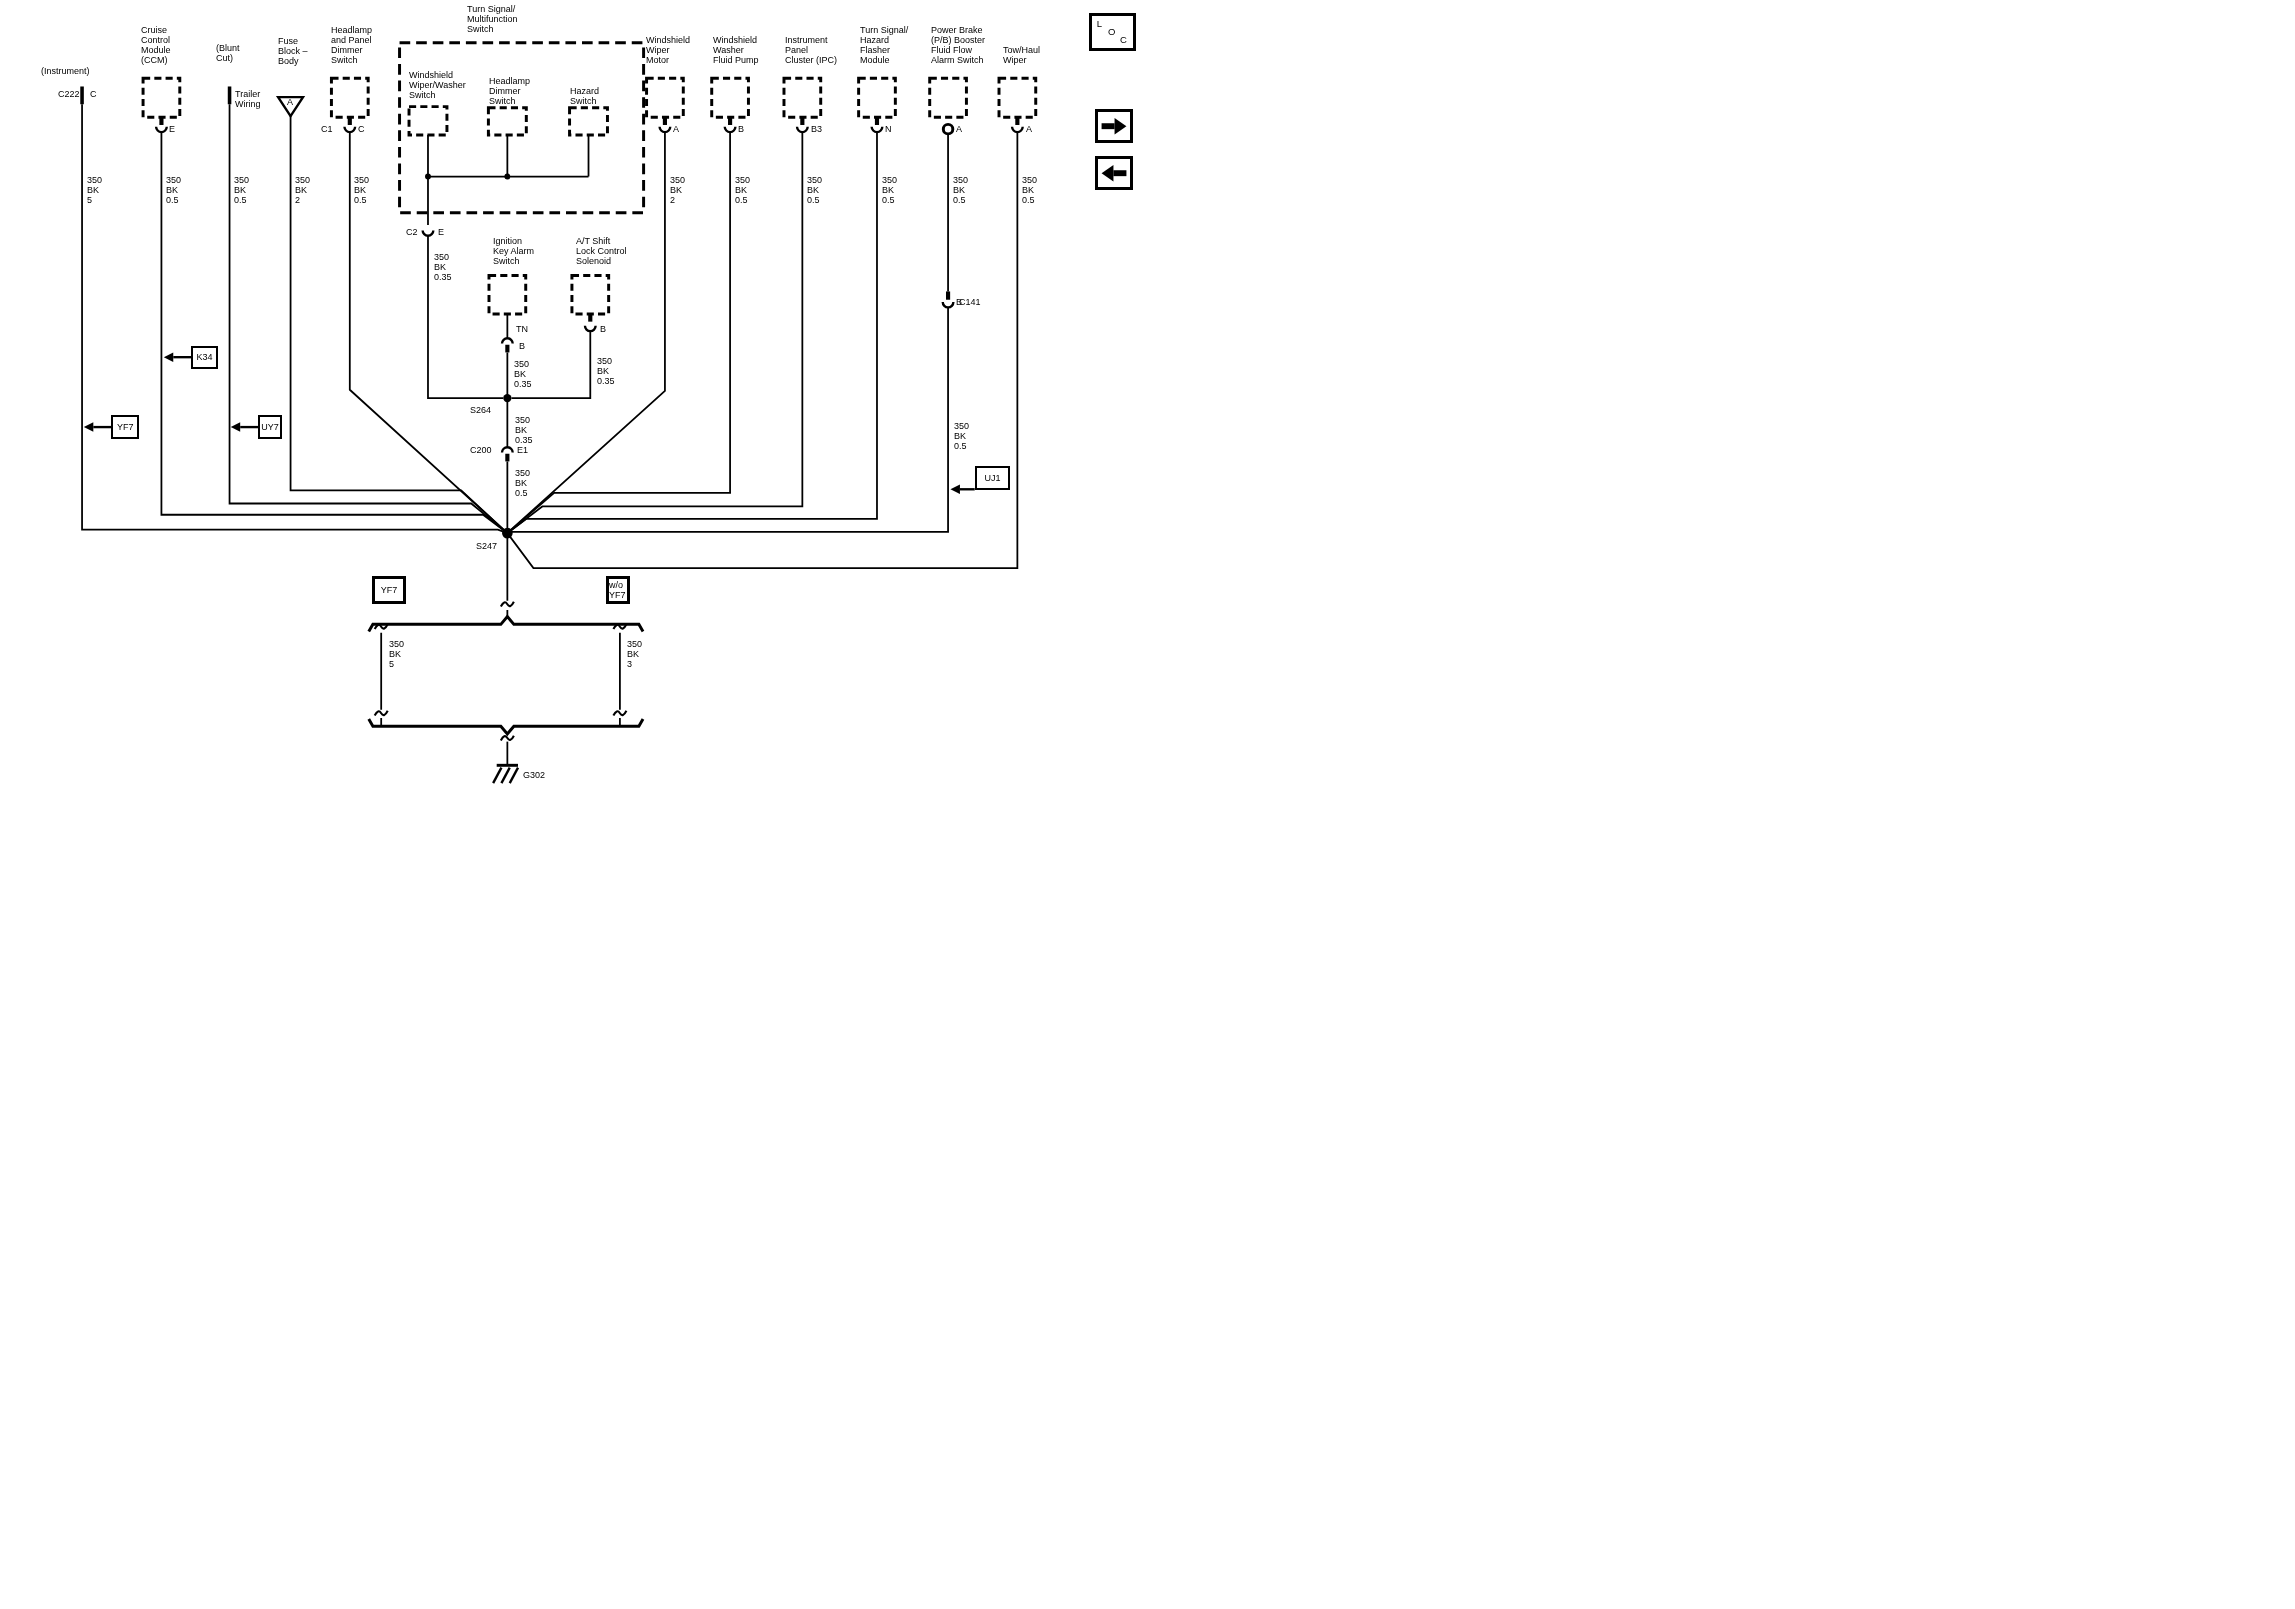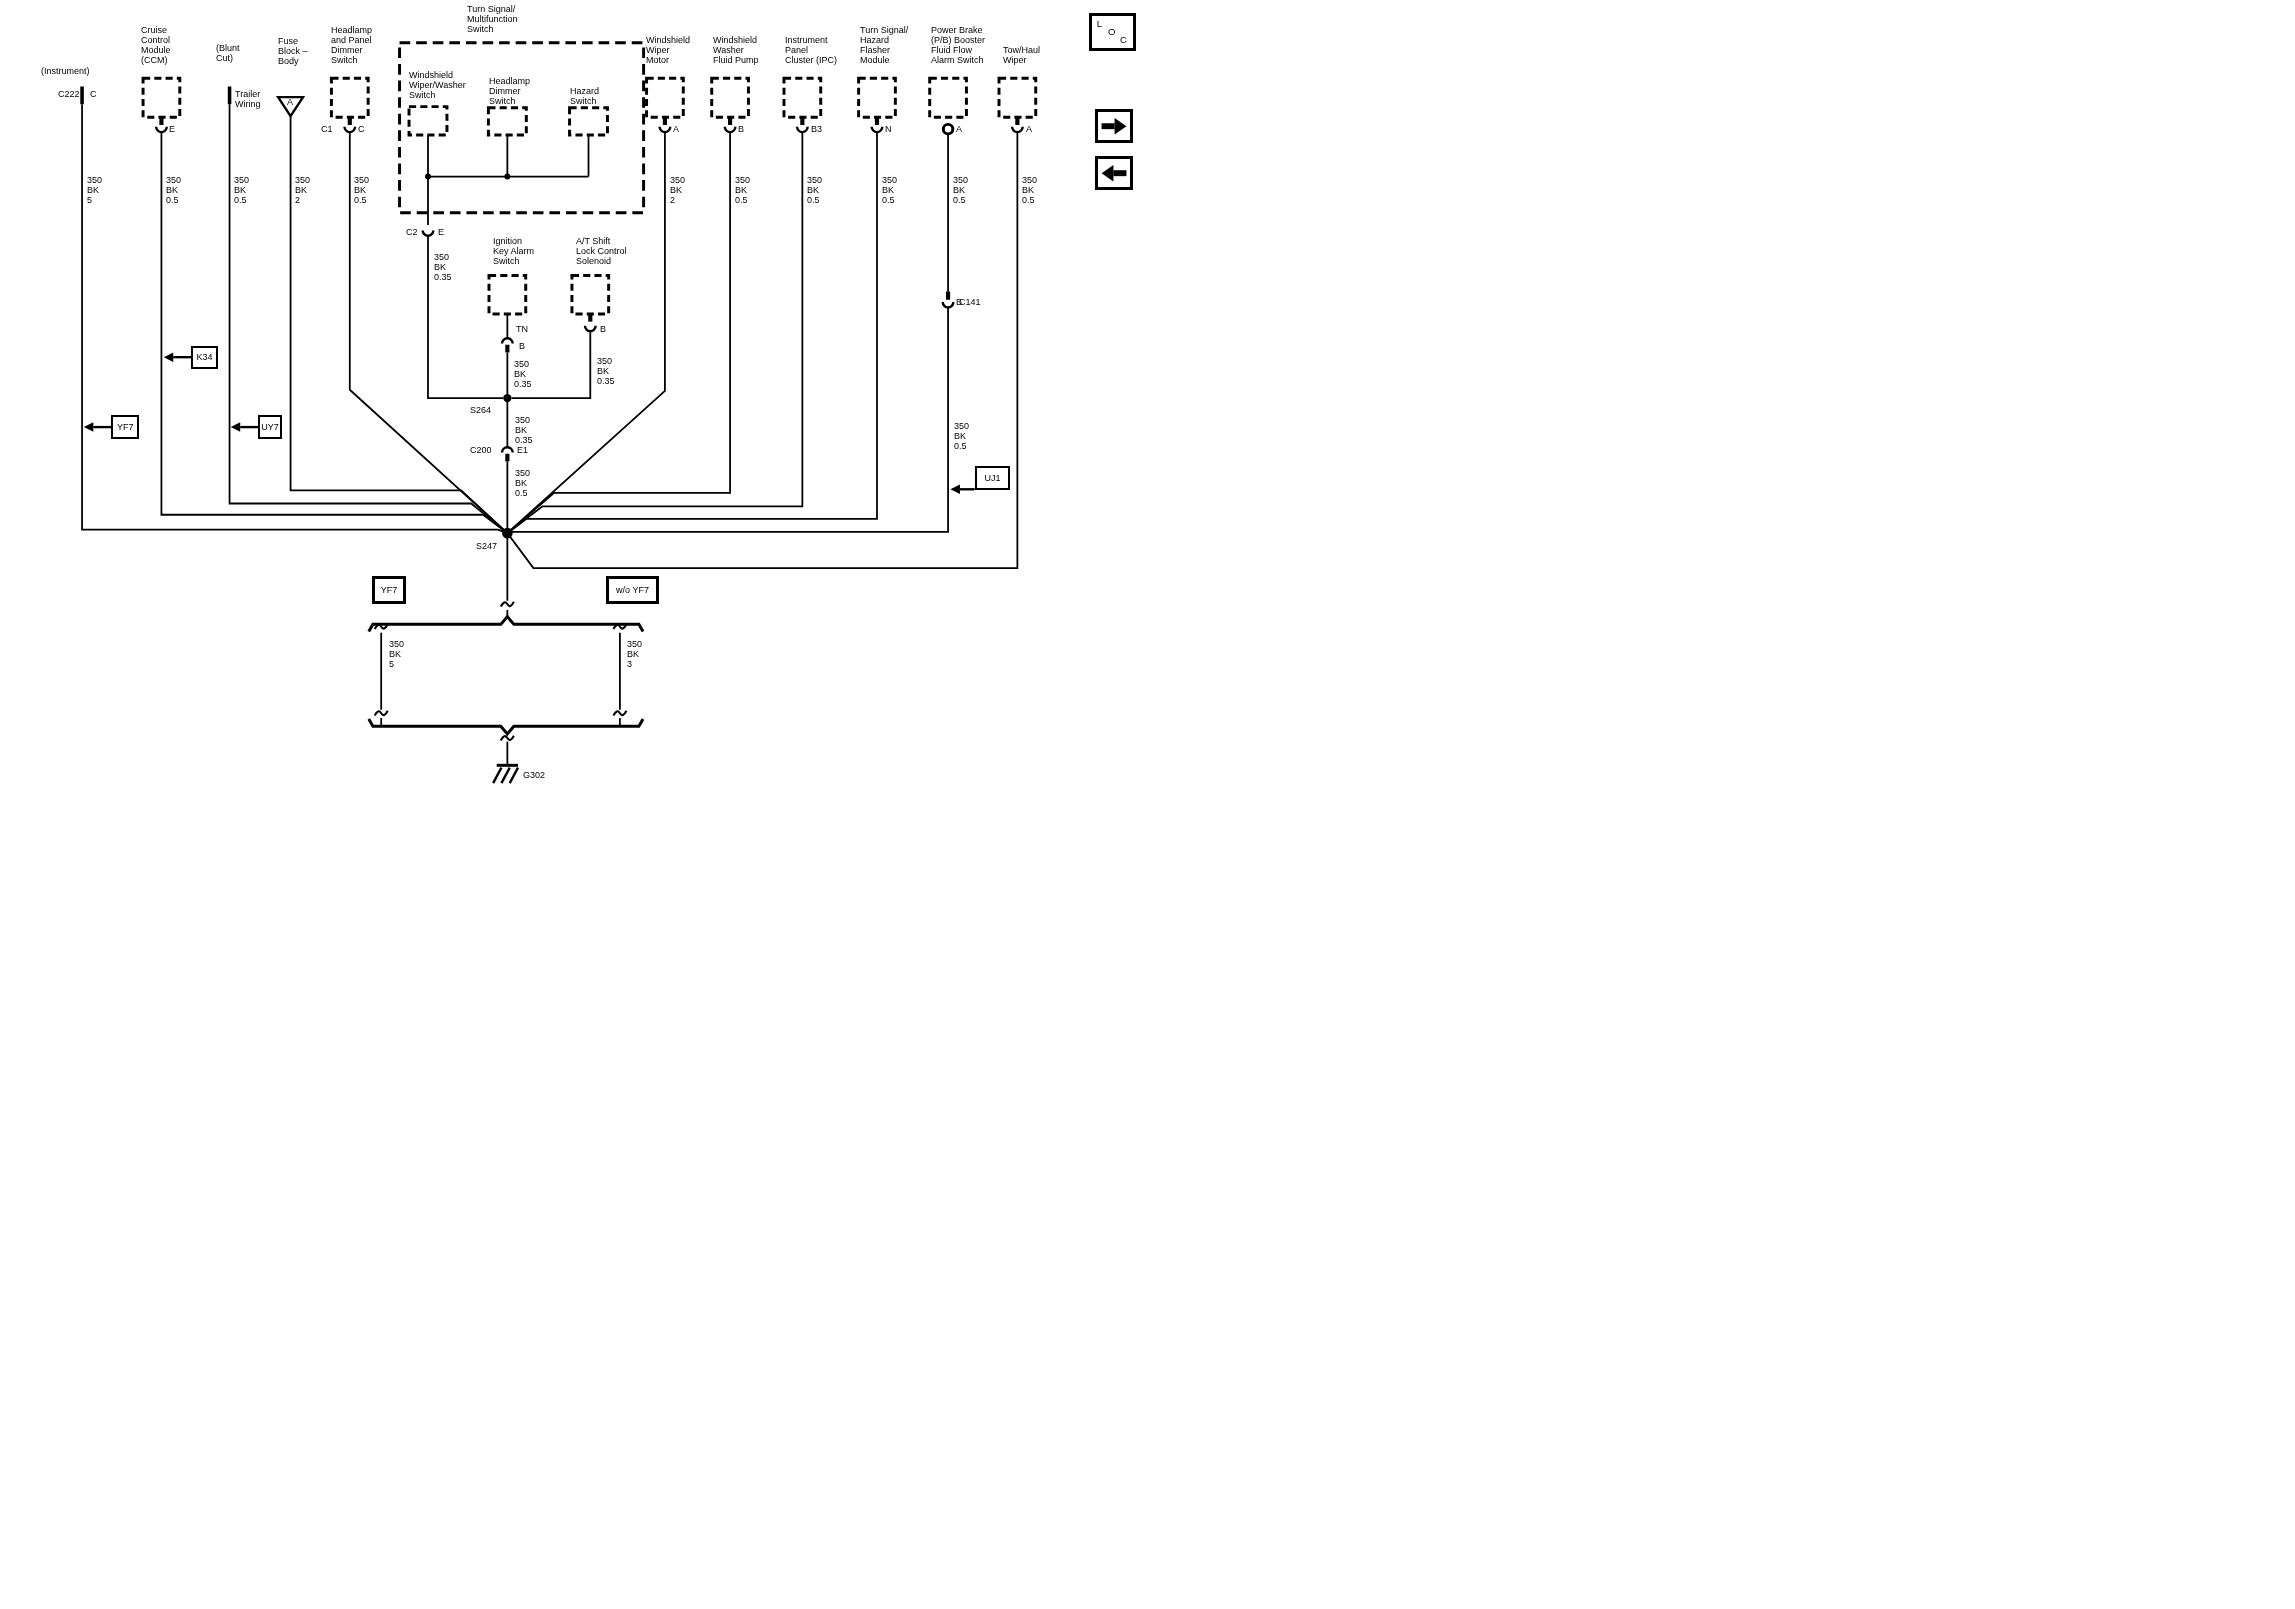--- a/index.html
+++ b/index.html
@@ -294,21 +294,21 @@
 <div class="lbl" style="left:954px;top:421px">350
 BK
 0.5</div>
 
 <div class="tagbox" style="left:191px;top:346px;width:27px;height:22.5px">K34</div>
 <div class="tagbox" style="left:111px;top:415px;width:28.4px;height:24px">YF7</div>
 <div class="tagbox" style="left:258px;top:415px;width:24px;height:24px">UY7</div>
 <div class="tagbox" style="left:975px;top:466px;width:35px;height:24px">UJ1</div>
 
 <div class="bigbox" style="left:372px;top:576px;width:34px;height:28.4px">YF7</div>
-<div class="bigbox" style="left:606px;top:576px;width:53px;height:28.4px">w/o YF7</div>
+<div class="bigbox" style="left:606px;top:576px;width:24px;height:28.4px">w/o YF7</div>
 
 <div class="lbl" style="left:389px;top:639px">350
 BK
 5</div>
 <div class="lbl" style="left:627px;top:639px">350
 BK
 3</div>
 <div class="lbl" style="left:523px;top:770px">G302</div>
 
 <div class="navbox" style="left:1089px;top:13px;width:47px;height:38px">

